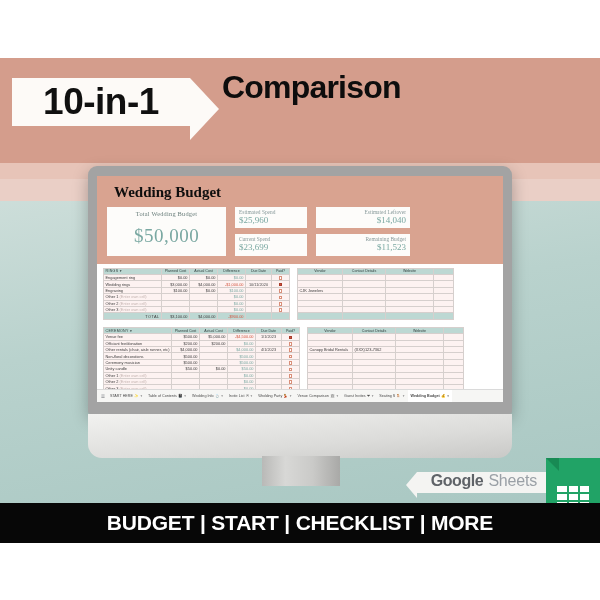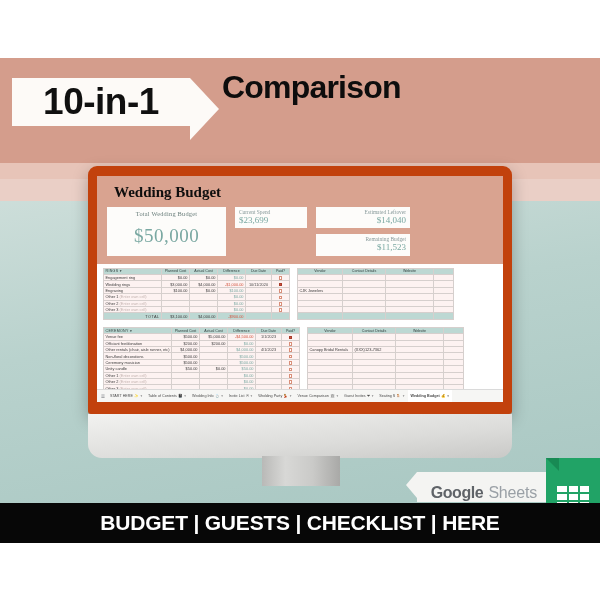--- a/index.html
+++ b/index.html
@@ -51,21 +51,21 @@
     overflow: hidden;
   }
   .photo-top-pink {
     position: absolute; left: 0; top: 0; width: 600px; height: 22px;
     background: #eacfc6;
   }
 
   
   .imac-bezel {
     position: absolute; left: 88px; top: 166px; width: 424px; height: 248px;
-    background: #c2410c; border-radius: 9px 9px 3px 3px;
+    background: #a3a3a3; border-radius: 9px 9px 3px 3px;
     padding: 10px 9px 12px 9px;
     box-shadow: 0 6px 16px rgba(0,0,0,.28);
   }
   .screen {
     width: 100%; height: 100%;
     background: #ffffff; position: relative; overflow: hidden;
   }
   .imac-chin {
     position: absolute; left: 88px; top: 414px; width: 424px; height: 44px;
     background: linear-gradient(175deg,#f2f2f0 0%, #dcdcda 62%, #c9c9c7 100%);
@@ -161,22 +161,22 @@
     white-space: nowrap;
   }
   .tab.active { background: #fff; font-weight: bold; }
   .tab .dot { font-size: 3.6px; }
   .tab .cv { color: #8a8a8a; font-size: 3.4px; }
   .tabbar .ic { font-size: 4.4px; color: #5f6368; padding: 0 2px; }
 
   
   .gs-lockup {
     position: absolute; right: 53px; top: 472px;
-    height: 30px; background: #f4f4f2;
-    display: flex; align-items: flex-end; padding: 0 10px 0 14px;
+    height: 21px; background: #f4f4f2;
+    display: flex; align-items: flex-start; padding: 0 10px 0 14px;
   }
   .gs-lockup:before {
     content: ""; position: absolute; left: -11px; top: 0;
     border-top: 13.5px solid transparent;
     border-bottom: 13.5px solid transparent;
     border-right: 11px solid #f4f4f2;
   }
   .gs-g { font-size: 16px; color: #5f6368; font-weight: bold; letter-spacing:-.4px;}
   .gs-s { font-size: 16px; color: #9aa0a6; margin-left: 5px; letter-spacing:-.2px;}
   .gs-icon {
@@ -228,20 +228,24 @@
     <div class="screen">
 
       <div class="sheet-head">
         <div class="sheet-title">Wedding Budget</div>
         <div class="cards">
           <div class="card-big">
             <div class="lbl">Total Wedding Budget</div>
             <div class="val">$50,000</div>
           </div>
           <div class="card-col">
+            <div class="card-sm">
+              <div class="lbl">Estimated Spend</div>
+              <div class="val">$25,960</div>
+            </div>
             <div class="card-sm">
               <div class="lbl">Current Spend</div>
               <div class="val">$23,699</div>
             </div>
           </div>
           <div class="card-col">
             <div class="card-sm wide">
               <div class="lbl">Estimated Leftover</div>
               <div class="val">$14,040</div>
             </div>
@@ -645,16 +649,16 @@
     <div class="gs-grid">
       <i style="left:0;top:0;width:32px;height:4px"></i>
       <i style="left:0;top:10px;width:32px;height:2px"></i>
       <i style="left:0;top:18px;width:32px;height:2px"></i>
       <i style="left:10px;top:0;width:2px;height:27px"></i>
       <i style="left:21px;top:0;width:2px;height:27px"></i>
     </div>
   </div>
 
   <div class="bottom-bar">
-    <span class="txt">BUDGET | GUESTS | CHECKLIST | HERE</span>
+    <span class="txt">BUDGET | START | CHECKLIST | MORE</span>
   </div>
 
 </div>
 
 </body></html>

